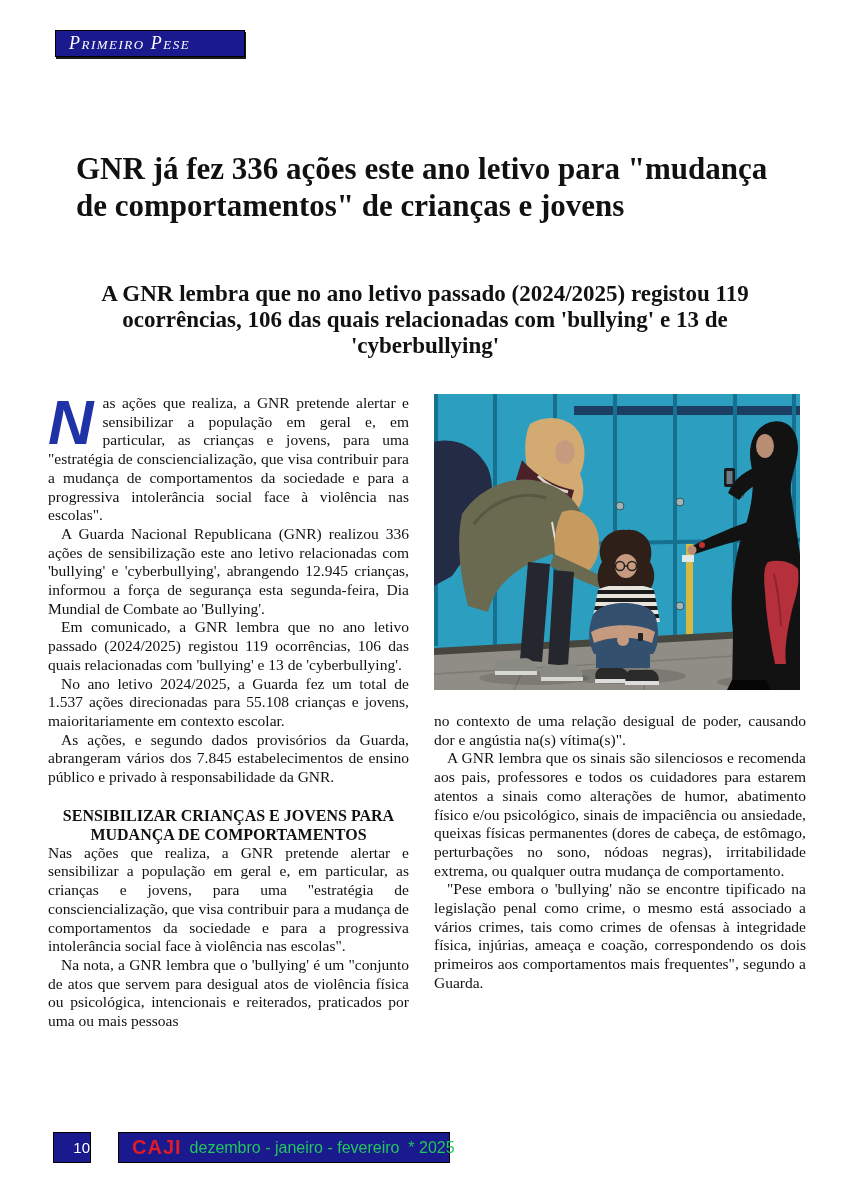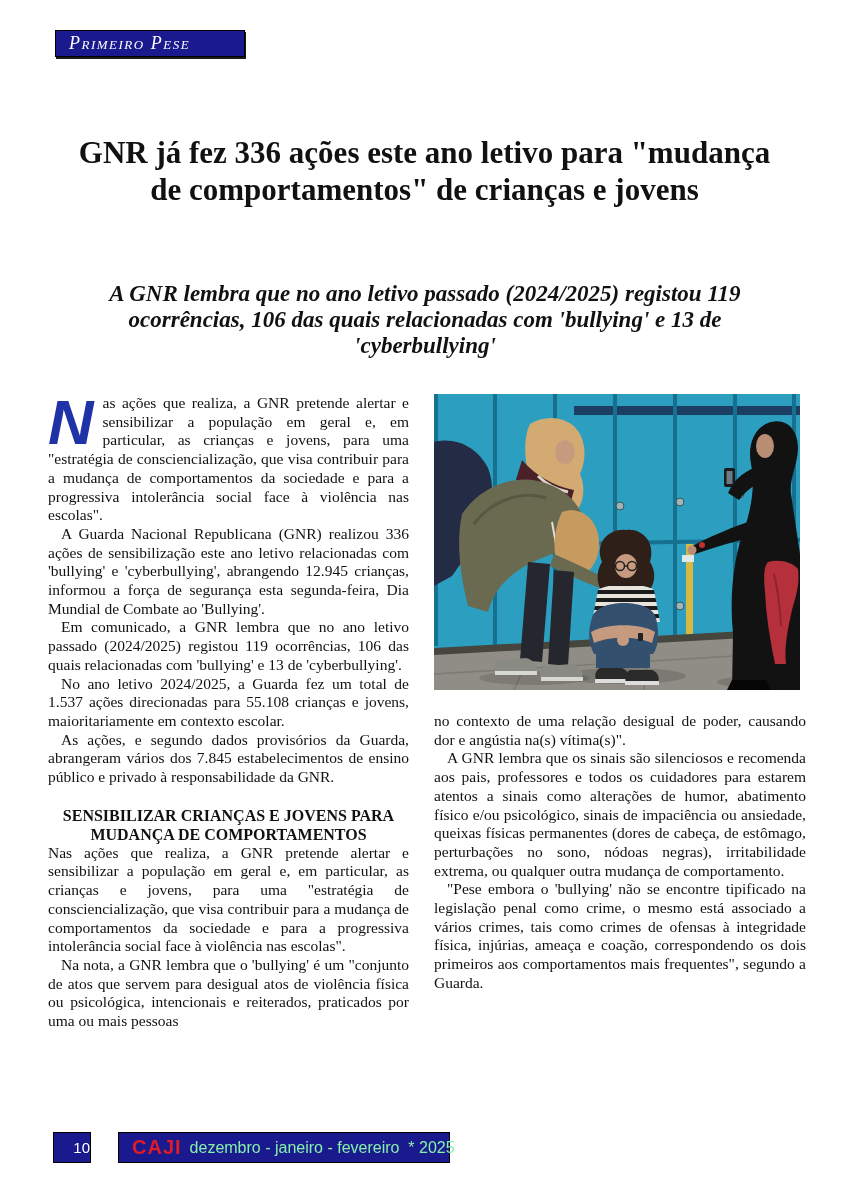--- a/index.html
+++ b/index.html
@@ -19,25 +19,25 @@
     position:absolute;left:55px;top:30px;width:190px;height:27px;
     background:var(--navy);border:1px solid #000;box-shadow:1px 2px 0 #1a1a1a;
     display:flex;align-items:center;
   }
   .header-label{
     color:#fff;font-style:italic;font-variant:small-caps;
     font-size:18px;padding-left:13px;letter-spacing:1.5px;white-space:nowrap;
   }
   .headline{
     position:absolute;left:60px;top:134px;width:729px;
-    text-align:center;font-weight:bold;font-size:31px;line-height:37px;margin:0;
+    font-weight:bold;font-size:31px;line-height:37px;margin:16px;
   }
   .subheadline{
     position:absolute;left:85px;top:281px;width:680px;
-    text-align:center;font-weight:bold;font-style:italic;
+    text-align:center;font-weight:bold;
     font-size:23px;line-height:26px;margin:0;
   }
   .col-left{position:absolute;left:48px;top:394px;width:361px;}
   .col-right{position:absolute;left:434px;top:712px;width:372px;}
   .body-text p{
     margin:0;font-size:15.5px;line-height:18.7px;text-align:justify;
     hyphens:auto;-webkit-hyphens:auto;
   }
   .body-text p.indent{text-indent:13px;}
   .dropcap{
@@ -63,21 +63,21 @@
   .footer-bar{
     position:absolute;left:118px;top:1132px;width:332px;height:31px;
     background:var(--navy);border:1px solid #000;
     display:flex;align-items:center;gap:8px;padding-left:13px;
   }
   .magazine-name{
     color:var(--caji-red);font-family:"Liberation Sans", sans-serif;
     font-weight:bold;font-size:20px;letter-spacing:1px;
   }
   .issue-text{
-    color:#86efac;font-family:"Liberation Sans", sans-serif;font-size:16px;
+    color:#22c55e;font-family:"Liberation Sans", sans-serif;font-size:16px;
     white-space:pre;
   }
 </style>
 </head>
 <body>
 
 <div class="header-box">
   <span class="header-label">Primeiro Pese</span>
 </div>
 

